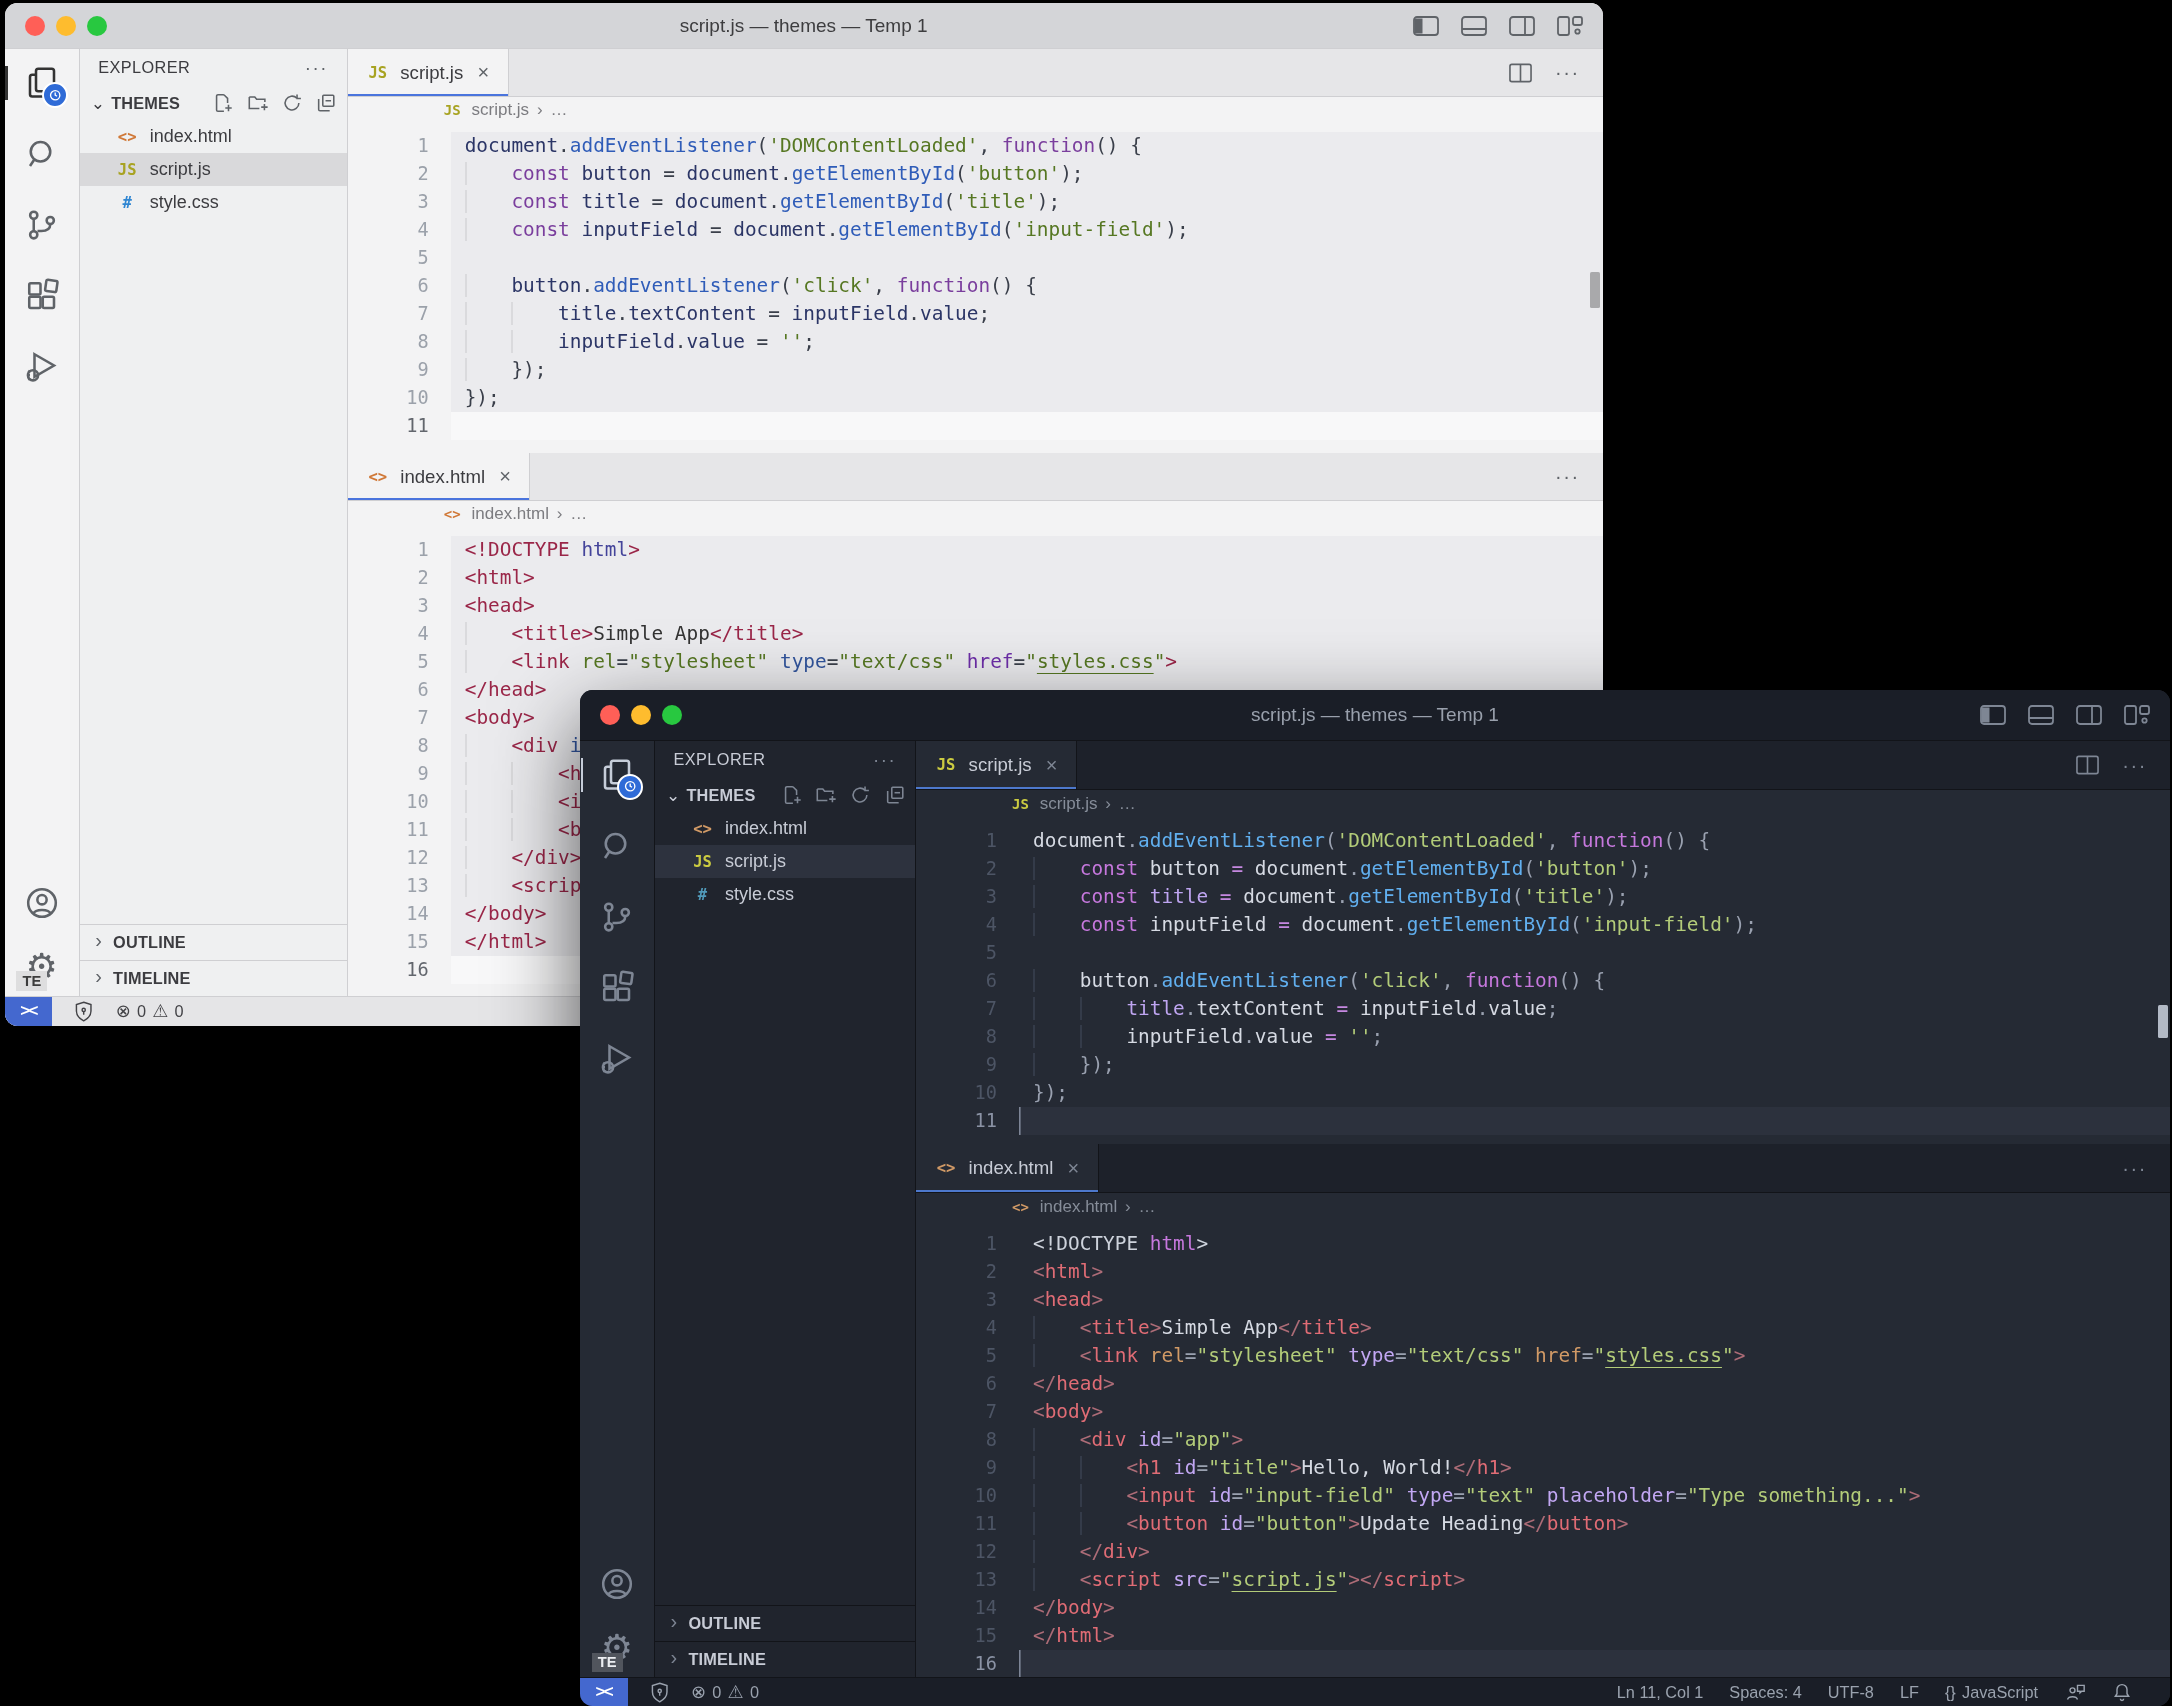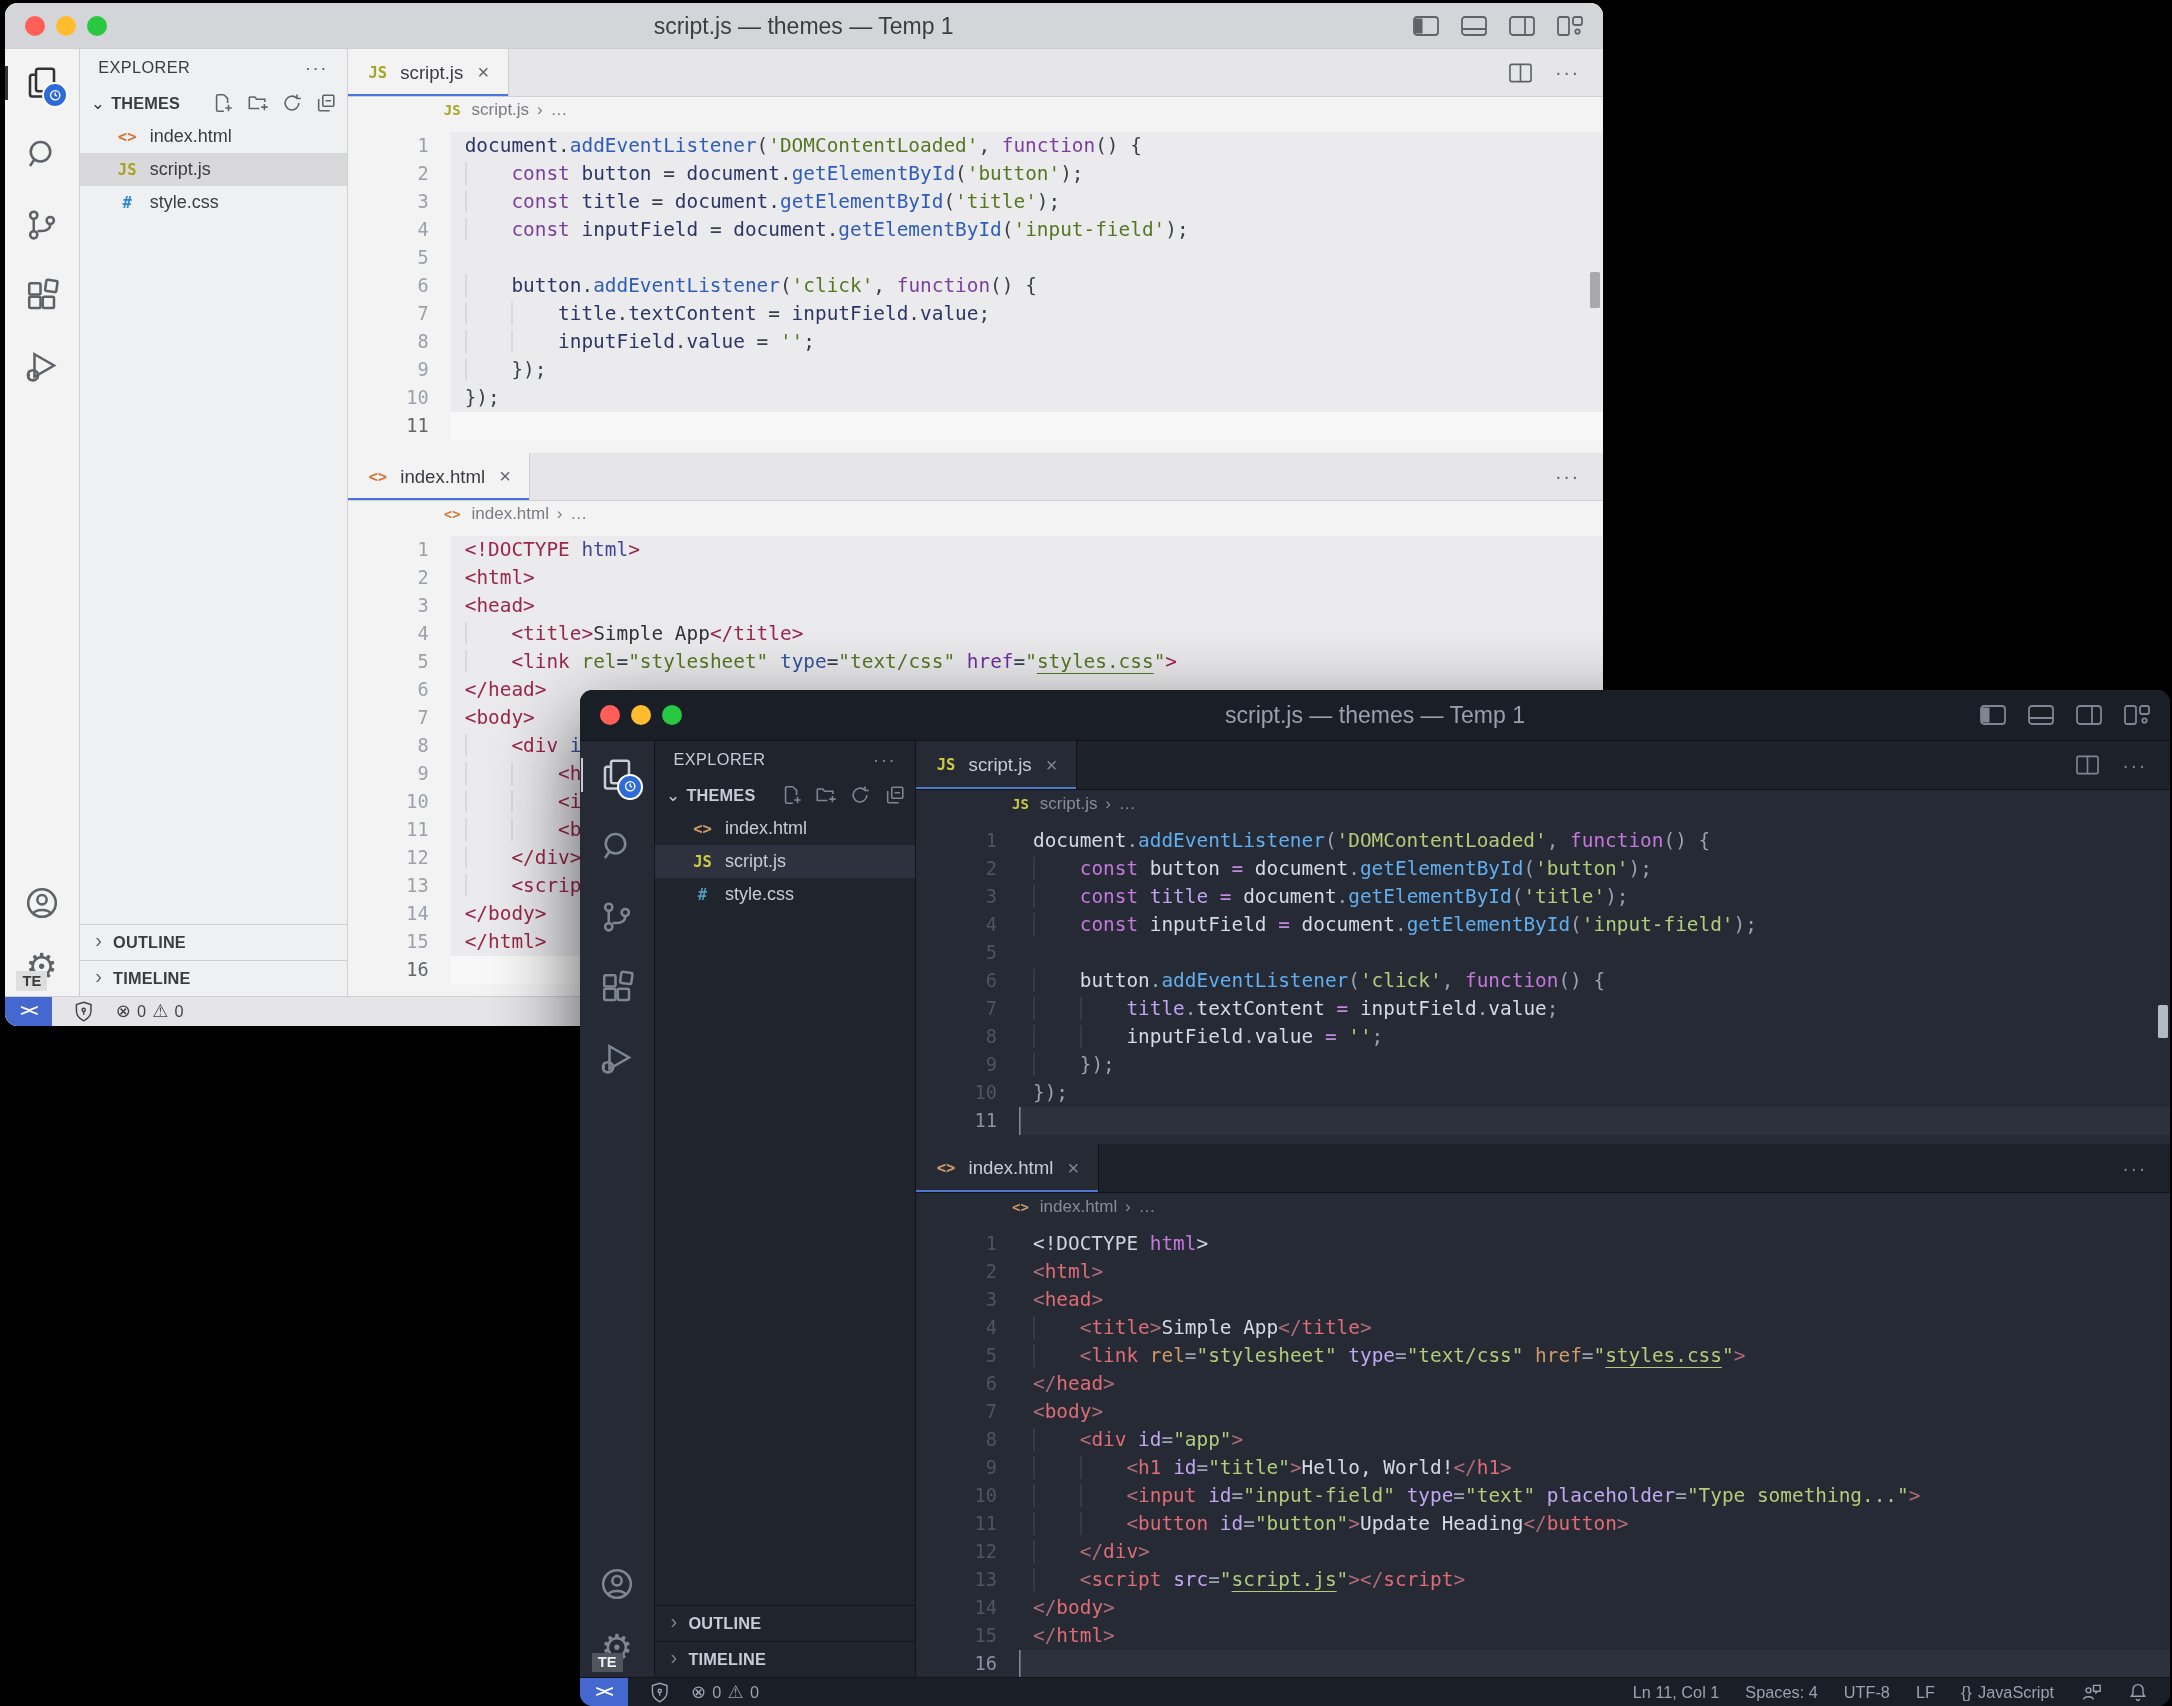--- a/index.html
+++ b/index.html
@@ -26,21 +26,21 @@
     --t-tb:#ad6c77;--t-tg:#e06c75;--t-dt:#ced3dc;--t-dh:#c678dd;--t-aR:#d19a66;--t-aT:#c2a7f3;
     --t-aH:#d19a66;--t-aI:#c2a7f3;--t-av:#b3cc79;--t-eq:#9aa1b0;--t-tx:#d6dae3;--t-i:transparent;
     --js-icon:#cbcb41;--html-icon:#d19a66;--css-icon:#519aba;}
   
   .titlebar{height:45px;flex:0 0 auto;background:var(--titlebar);position:relative;
             border-bottom:0.8px solid var(--border);}
   .win-dark .titlebar{height:50px;}
   .lights{position:absolute;left:20px;top:50%;transform:translateY(-50%);display:flex;gap:11px;}
   .light{width:20px;height:20px;border-radius:50%;}
   .light.red{background:#ff5f57}.light.yellow{background:#febc2e}.light.green{background:#28c840}
-  .wtitle{position:absolute;left:50%;top:50%;transform:translate(-50%,-50%);font-size:23px;
+  .wtitle{position:absolute;left:50%;top:50%;transform:translate(-50%,-50%);font-size:19px;
           color:inherit;white-space:nowrap;}
   .win-light .wtitle{color:#3d3d3f}.win-dark .wtitle{color:#99a0ac}
   .tb-icons{position:absolute;right:20px;top:50%;transform:translateY(-50%);display:flex;gap:22px;
             color:var(--icon);align-items:center;}
   
   .main{flex:1;display:flex;min-height:0;}
   .activity{width:74px;flex:0 0 auto;display:flex;flex-direction:column;align-items:center;
             padding:14px 0 11px;gap:31px;border-right:0.8px solid var(--border);color:var(--icon);}
   .act{position:relative;width:40px;height:40px;display:flex;align-items:center;justify-content:center;}
   .act.active{color:#333}.win-dark .act.active{color:#c6cdd9}
@@ -109,21 +109,21 @@
   .scrollthumb{position:absolute;right:2.3px;width:10px;border-radius:1.6px;}
   .win-light .scrollthumb{background:rgba(0,0,0,.28);}
   .win-dark .scrollthumb{background:rgba(205,212,224,.85);}
   
   .statusbar{height:29.5px;flex:0 0 auto;background:var(--statusbg);border-top:0.8px solid var(--border);
              display:flex;align-items:center;font-size:16.3px;color:var(--statustext);}
   .win-dark .statusbar{height:28px;}
   .remote{height:100%;background:#4468cf;color:#fff;display:flex;align-items:center;
           padding:0 15.5px;font-weight:bold;font-size:17px;letter-spacing:-1.6px;}
   .st-item{display:flex;align-items:center;gap:6.2px;margin-left:22px;white-space:nowrap;}
-  .st-right{margin-left:auto;display:flex;gap:26px;padding-right:22px;}
+  .st-right{margin-left:auto;display:flex;gap:26px;padding-right:38px;}
   .st-right .st-item{margin-left:0;}
   .glyph{font-size:18px;}
   svg{display:block;}
 </style>
 </head>
 <body>
 
 <div class="screen">
 
   <div class="win win-light">

